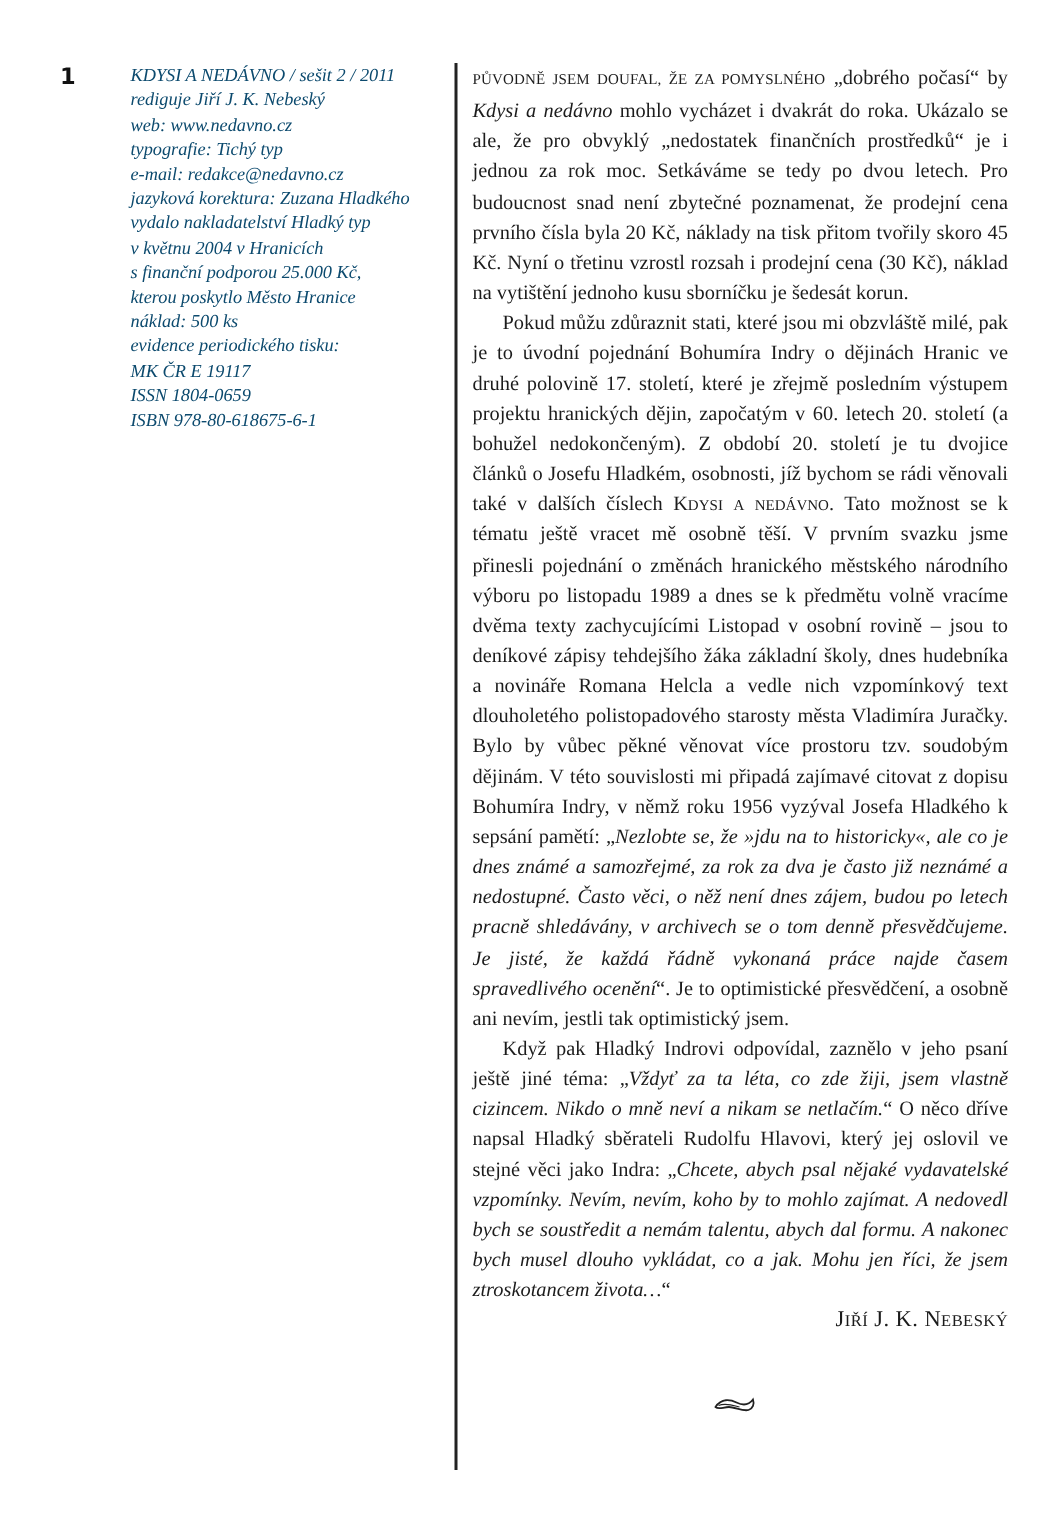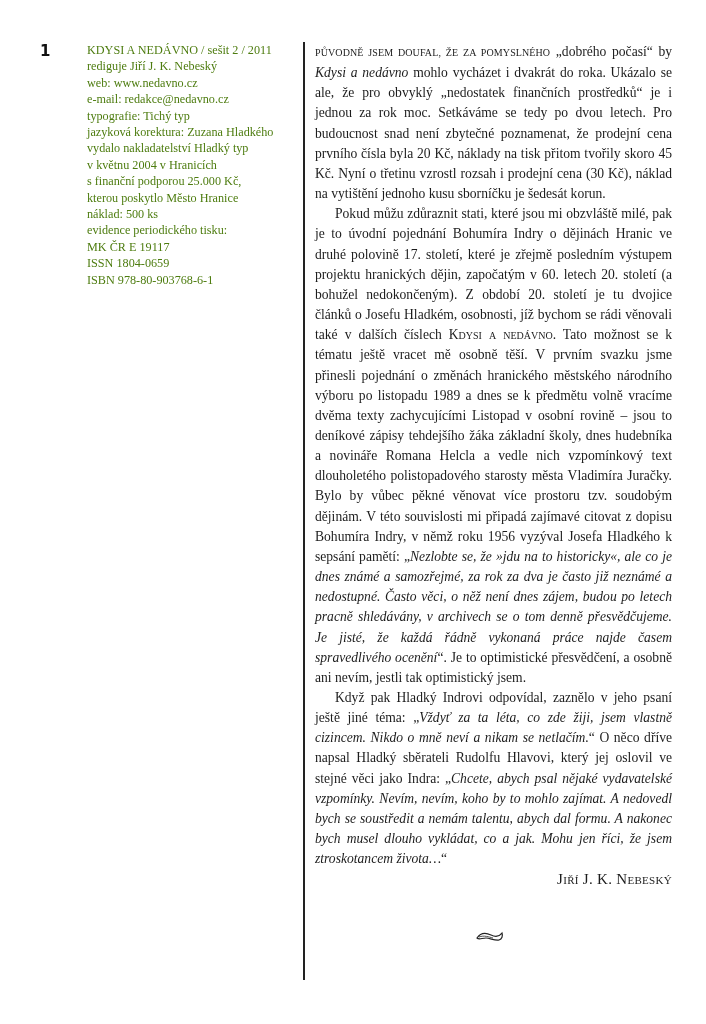--- a/index.html
+++ b/index.html
@@ -8,21 +8,21 @@
       font-family: "Liberation Serif", "DejaVu Serif", serif;
       color: #1c1c1c;
     }
     .page-number {
       position: absolute; left: 40px; top: 42px;
       font-family: "DejaVu Sans", sans-serif; font-weight: bold;
       font-size: 15px; line-height: 18px; color: #111;
     }
     .colophon {
       position: absolute; left: 87px; top: 42px; width: 212px;
-      font-size: 12.2px; line-height: 16.4px; color: #4d7c0f;
+      font-size: 12.2px; line-height: 16.4px; color: #0c4a6e; font-style: italic;
     }
     .colophon div { white-space: nowrap; }
     .rule {
       position: absolute; left: 303px; top: 42px; width: 2px; height: 938px;
       background: #222;
     }
     .article {
       position: absolute; left: 315px; top: 42px; width: 357px;
       font-size: 13.6px; line-height: 20.15px; color: #1c1c1c;
       text-align: justify; hyphens: manual;
@@ -41,32 +41,32 @@
   </style>
 </head>
 <body>
 
 <div class="page-number">1</div>
 
 <div class="colophon">
   <div>KDYSI A NEDÁVNO / sešit 2 / 2011</div>
   <div>rediguje Jiří J. K. Nebeský</div>
   <div>web: www.nedavno.cz</div>
+  <div>typografie: Tichý typ</div>
   <div>e-mail: redakce@nedavno.cz</div>
-  <div>typografie: Tichý typ</div>
   <div>jazyková korektura: Zuzana Hladkého</div>
   <div>vydalo nakladatelství Hladký typ</div>
   <div>v květnu 2004 v Hranicích</div>
   <div>s finanční podporou 25.000 Kč,</div>
   <div>kterou poskytlo Město Hranice</div>
   <div>náklad: 500 ks</div>
   <div>evidence periodického tisku:</div>
   <div>MK ČR E 19117</div>
   <div>ISSN 1804-0659</div>
-  <div>ISBN 978-80-903768-6-1</div>
+  <div>ISBN 978-80-618675-6-1</div>
 </div>
 
 <div class="rule"></div>
 
 <div class="article">
   <p><span class="lead">PŮVODNĚ JSEM DOUFAL, ŽE ZA POMYSLNÉHO</span><span> „dobrého počasí“ by </span><i>Kdysi a nedávno</i><span> mohlo vycházet i dvakrát do roka. Ukázalo se ale, že pro obvyklý „nedostatek finančních prostředků“ je i jednou za rok moc. Setkáváme se tedy po dvou letech. Pro budoucnost snad není zbytečné poznamenat, že prodejní cena prvního čísla byla 20 Kč, náklady na tisk přitom tvořily skoro 45 Kč. Nyní o třetinu vzrostl rozsah i prodejní cena (30 Kč), náklad na vytištění jednoho kusu sborníčku je šedesát korun.</span></p>
   <p class="indent"><span>Pokud můžu zdůraznit stati, které jsou mi obzvláště milé, pak je to úvodní pojednání Bohumíra Indry o dějinách Hranic ve druhé polovině 17. století, které je zřejmě posledním výstupem projektu hranických dějin, započatým v 60. letech 20. století (a bohužel nedokončeným). Z období 20. století je tu dvojice článků o Josefu Hladkém, osobnosti, jíž bychom se rádi věnovali také v dalších číslech </span><span class="sc">Kdysi a nedávno</span><span>. Tato možnost se k tématu ještě vracet mě osobně těší. V prvním svazku jsme přinesli pojednání o změnách hranického městského národního výboru po listopadu 1989 a dnes se k předmětu volně vracíme dvěma texty zachycujícími Listopad v osobní rovině – jsou to deníkové zápisy tehdejšího žáka základní školy, dnes hudebníka a novináře Romana Helcla a vedle nich vzpomínkový text dlouholetého polistopadového starosty města Vladimíra Juračky. Bylo by vůbec pěkné věnovat více prostoru tzv. soudobým dějinám. V této souvislosti mi připadá zajímavé citovat z dopisu Bohumíra Indry, v němž roku 1956 vyzýval Josefa Hladkého k sepsání pamětí: „</span><i>Nezlobte se, že »jdu na to historicky«, ale co je dnes známé a samozřejmé, za rok za dva je často již neznámé a nedostupné. Často věci, o něž není dnes zájem, budou po letech pracně shledávány, v archivech se o tom denně přesvědčujeme. Je jisté, že každá řádně vykonaná práce najde časem spravedlivého ocenění</i><span>“. Je to optimistické přesvědčení, a osobně ani nevím, jestli tak optimistický jsem.</span></p>
   <p class="indent"><span>Když pak Hladký Indrovi odpovídal, zaznělo v jeho psaní ještě jiné téma: „</span><i>Vždyť za ta léta, co zde žiji, jsem vlastně cizincem. Nikdo o mně neví a nikam se netlačím.</i><span>“ O něco dříve napsal Hladký sběrateli Rudolfu Hlavovi, který jej oslovil ve stejné věci jako Indra: „</span><i>Chcete, abych psal nějaké vydavatelské vzpomínky. Nevím, nevím, koho by to mohlo zajímat. A nedovedl bych se soustředit a nemám talentu, abych dal formu. A nakonec bych musel dlouho vykládat, co a jak. Mohu jen říci, že jsem ztroskotancem života…</i><span>“</span></p>
   <p class="signature">Jiří J. K. Nebeský</p>
 </div>

